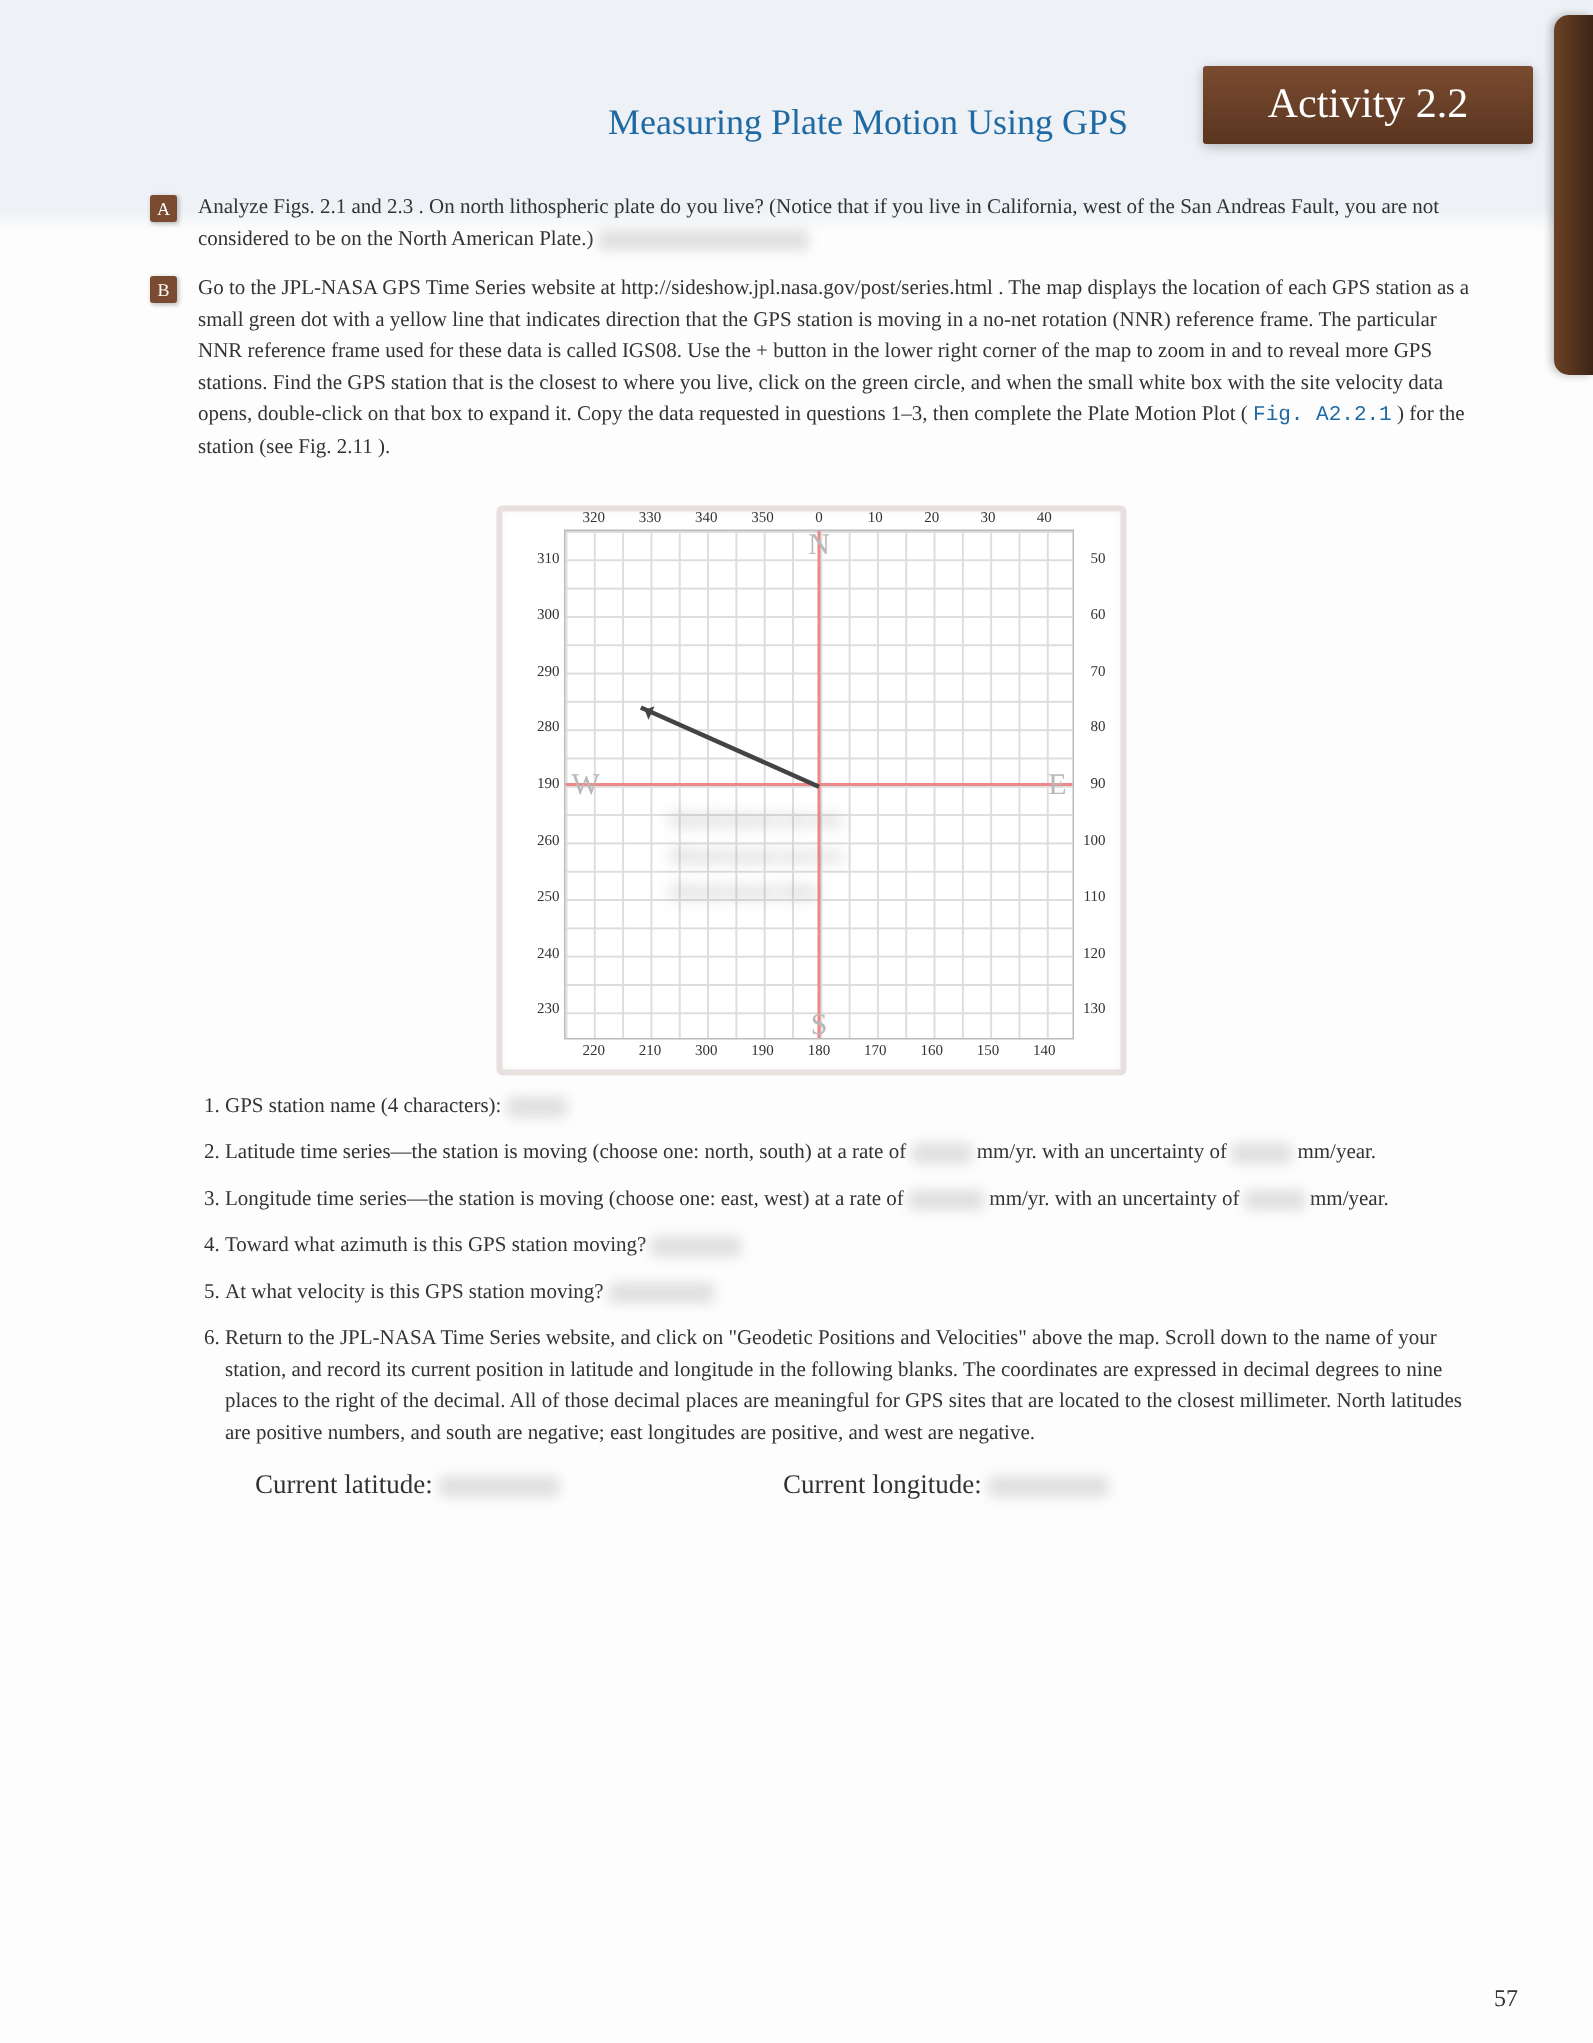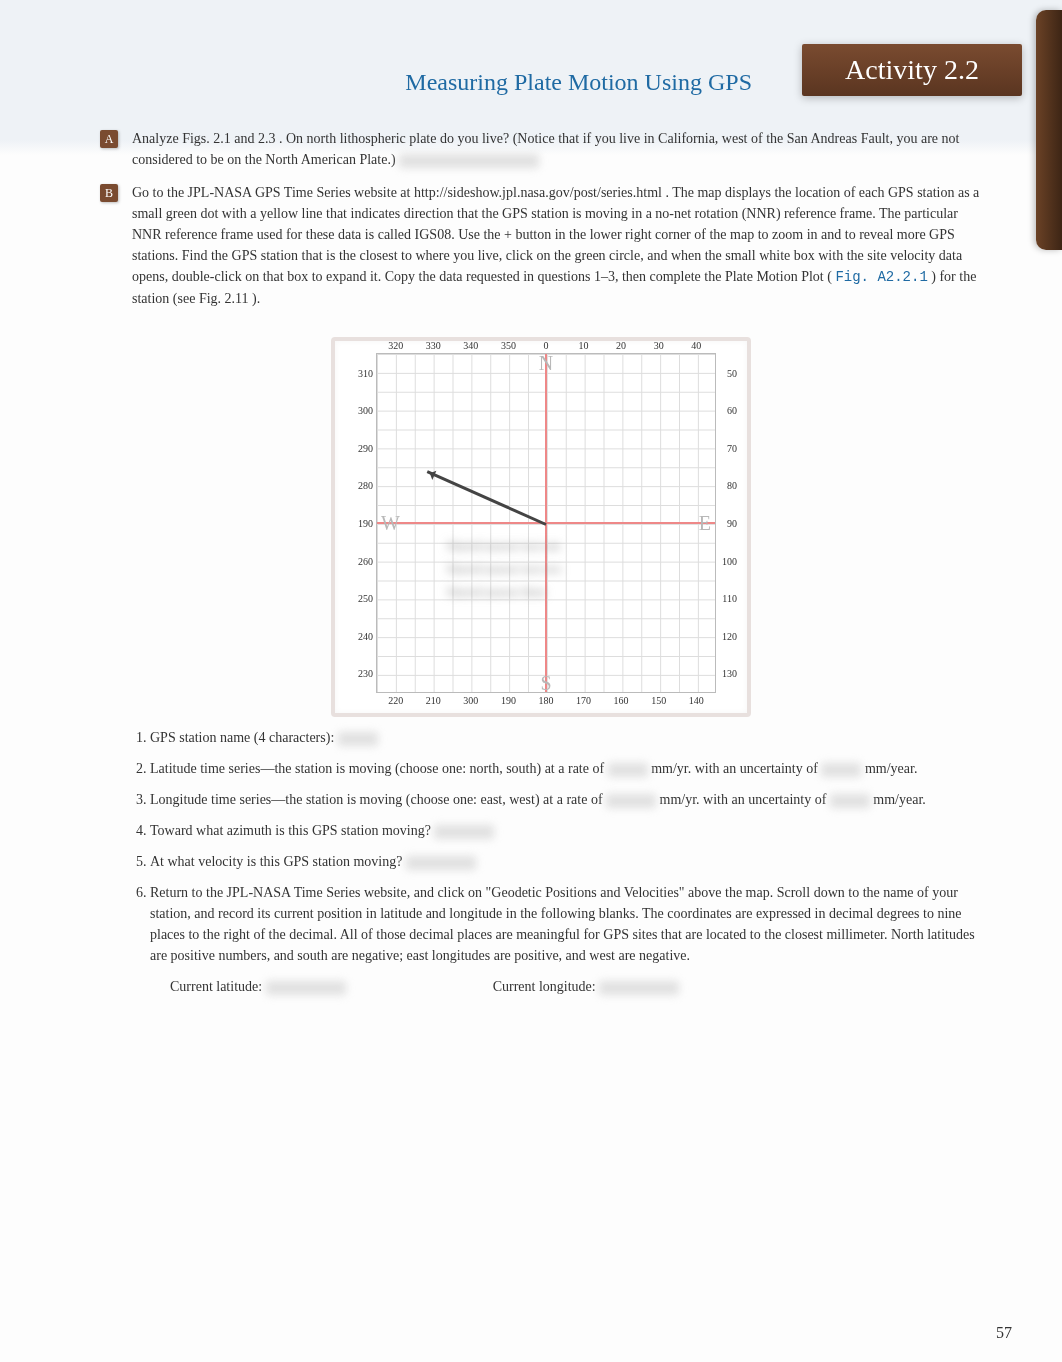--- a/index.html
+++ b/index.html
@@ -165,21 +165,21 @@
   }
   ol.qlist {
     margin: 0 0 0 30px;
     padding: 0 0 0 20px;
   }
   ol.qlist > li {
     margin: 10px 0;
   }
   .curr-row {
     margin-left: 70px;
-    font-size: 14px;
+    font-size: 18px;
   }
   .page-num {
     position: absolute;
     right: 50px;
     bottom: 20px;
     font-size: 16px;
     color: #333;
   }
   .blur-text {
     display: inline-block;

